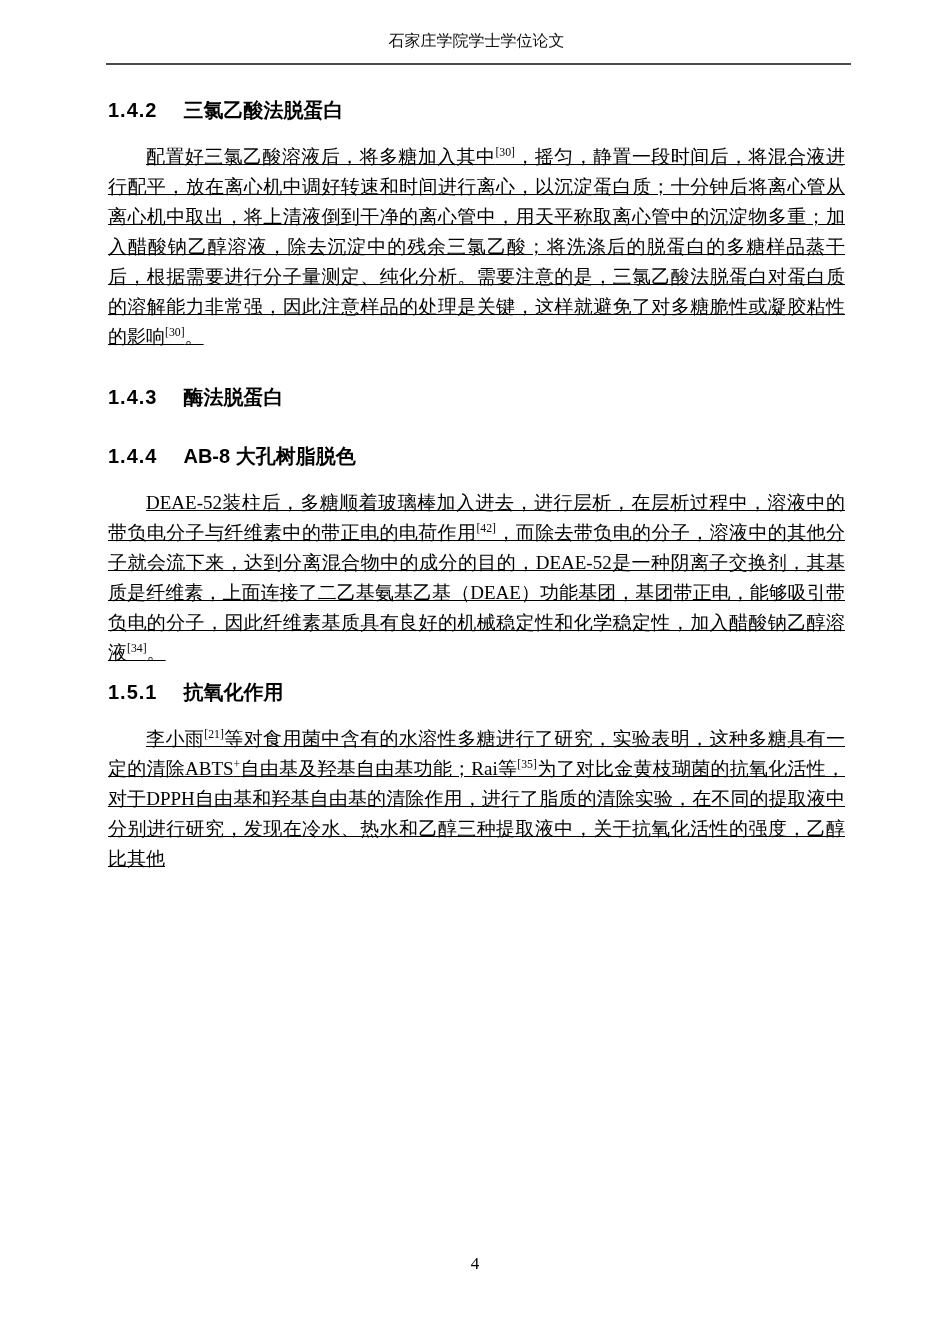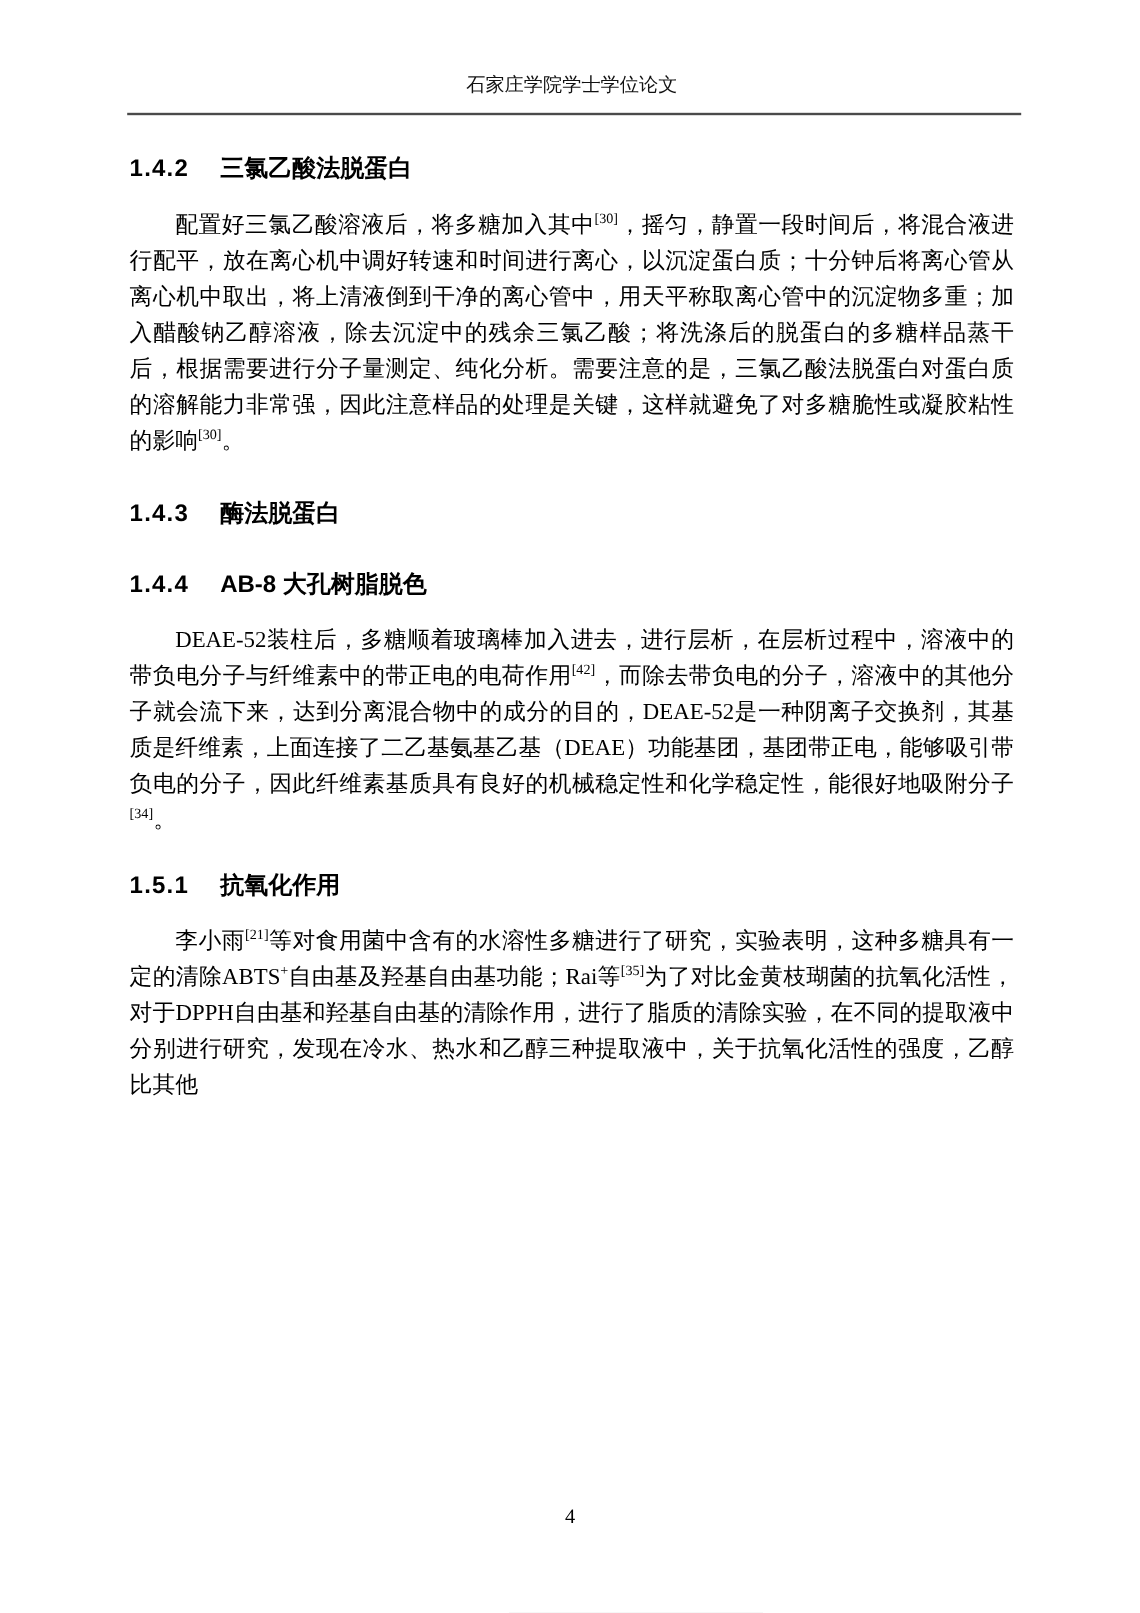--- a/index.html
+++ b/index.html
@@ -8,21 +8,21 @@
     background: #e8e8e8;
   }
   .page {
     position: relative;
     width: 950px;
     height: 1344px;
     margin: 0 auto;
     background: #ffffff;
     color: #000000;
     box-sizing: border-box;
-    padding: 61px 105px 0 108px;
+    padding: 30px 105px 0 108px;
     overflow: hidden;
   }
   .doc-header {
     text-align: center;
     font-family: "Liberation Serif", "DejaVu Serif", serif;
     font-size: 16px;
     line-height: 22px;
     color: #111111;
   }
   .header-rule {
@@ -42,35 +42,36 @@
     line-height: 27px;
   }
   h2.sec {
     font-size: 23px;
     line-height: 30px;
     margin: 30px 0 0 0;
   }
   h3.sec.first {
   }
   h3.sec.after-h2 {
-    margin-top: 26px;
+    margin-top: 11px;
   }
   .sec .num {
     display: inline-block;
     margin-right: 26px;
     letter-spacing: 1px;
   }
   p.body-par {
     font-family: "Liberation Serif", "DejaVu Serif", serif;
     font-size: 19px;
     line-height: 30px;
     text-align: justify;
     text-indent: 2em;
     margin: 0;
     color: #000000;
+    text-decoration: underline;
   }
   p.body-par sup {
     font-size: 0.62em;
     line-height: 0;
     vertical-align: super;
   }
   .page-number {
     position: absolute;
     left: 0;
     bottom: 70px;
@@ -95,21 +96,21 @@
   <p class="body-par"><span>配置好三氯乙酸溶液后，将多糖加入其中</span><sup>[30]</sup><span>，摇匀，静置一段时间后，将混合液进行配平，放在离心机中调好转速和时间进行离心，以沉淀蛋白质；十分钟后将离心管从离心机中取出，将上清液倒到干净的离心管中，用天平称取离心管中的沉淀物多重；加入醋酸钠乙醇溶液，除去沉淀中的残余三氯乙酸；将洗涤后的脱蛋白的多糖样品蒸干后，根据需要进行分子量测定、纯化分析。需要注意的是，三氯乙酸法脱蛋白对蛋白质的溶解能力非常强，因此注意样品的处理是关键，这样就避免了对多糖脆性或凝胶粘性的影响</span><sup>[30]</sup><span>。</span></p>
 
   <h3 class="sec">
     <span class="num">1.4.3</span><span>酶法脱蛋白</span>
   </h3>
 
   <h3 class="sec">
     <span class="num">1.4.4</span><span>AB-8 大孔树脂脱色</span>
   </h3>
 
-  <p class="body-par"><span>DEAE-52装柱后，多糖顺着玻璃棒加入进去，进行层析，在层析过程中，溶液中的带负电分子与纤维素中的带正电的电荷作用</span><sup>[42]</sup><span>，而除去带负电的分子，溶液中的其他分子就会流下来，达到分离混合物中的成分的目的，DEAE-52是一种阴离子交换剂，其基质是纤维素，上面连接了二乙基氨基乙基（DEAE）功能基团，基团带正电，能够吸引带负电的分子，因此纤维素基质具有良好的机械稳定性和化学稳定性，能很好地吸附分子</span><sup>[34]</sup><span>。</span></p>
+  <p class="body-par"><span>DEAE-52装柱后，多糖顺着玻璃棒加入进去，进行层析，在层析过程中，溶液中的带负电分子与纤维素中的带正电的电荷作用</span><sup>[42]</sup><span>，而除去带负电的分子，溶液中的其他分子就会流下来，达到分离混合物中的成分的目的，DEAE-52是一种阴离子交换剂，其基质是纤维素，上面连接了二乙基氨基乙基（DEAE）功能基团，基团带正电，能够吸引带负电的分子，因此纤维素基质具有良好的机械稳定性和化学稳定性，加入醋酸钠乙醇溶液</span><sup>[34]</sup><span>。</span></p>
 
 
   <h3 class="sec after-h2">
     <span class="num">1.5.1</span><span>抗氧化作用</span>
   </h3>
   <p class="body-par"><span>李小雨</span><sup>[21]</sup><span>等对食用菌中含有的水溶性多糖进行了研究，实验表明，这种多糖具有一定的清除ABTS</span><sup>+</sup><span>自由基及羟基自由基功能；Rai等</span><sup>[35]</sup><span>为了对比金黄枝瑚菌的抗氧化活性，对于DPPH自由基和羟基自由基的清除作用，进行了脂质的清除实验，在不同的提取液中分别进行研究，发现在冷水、热水和乙醇三种提取液中，关于抗氧化活性的强度，乙醇比其他</span></p>
 
   <div class="page-number">4</div>
 
 </div>

